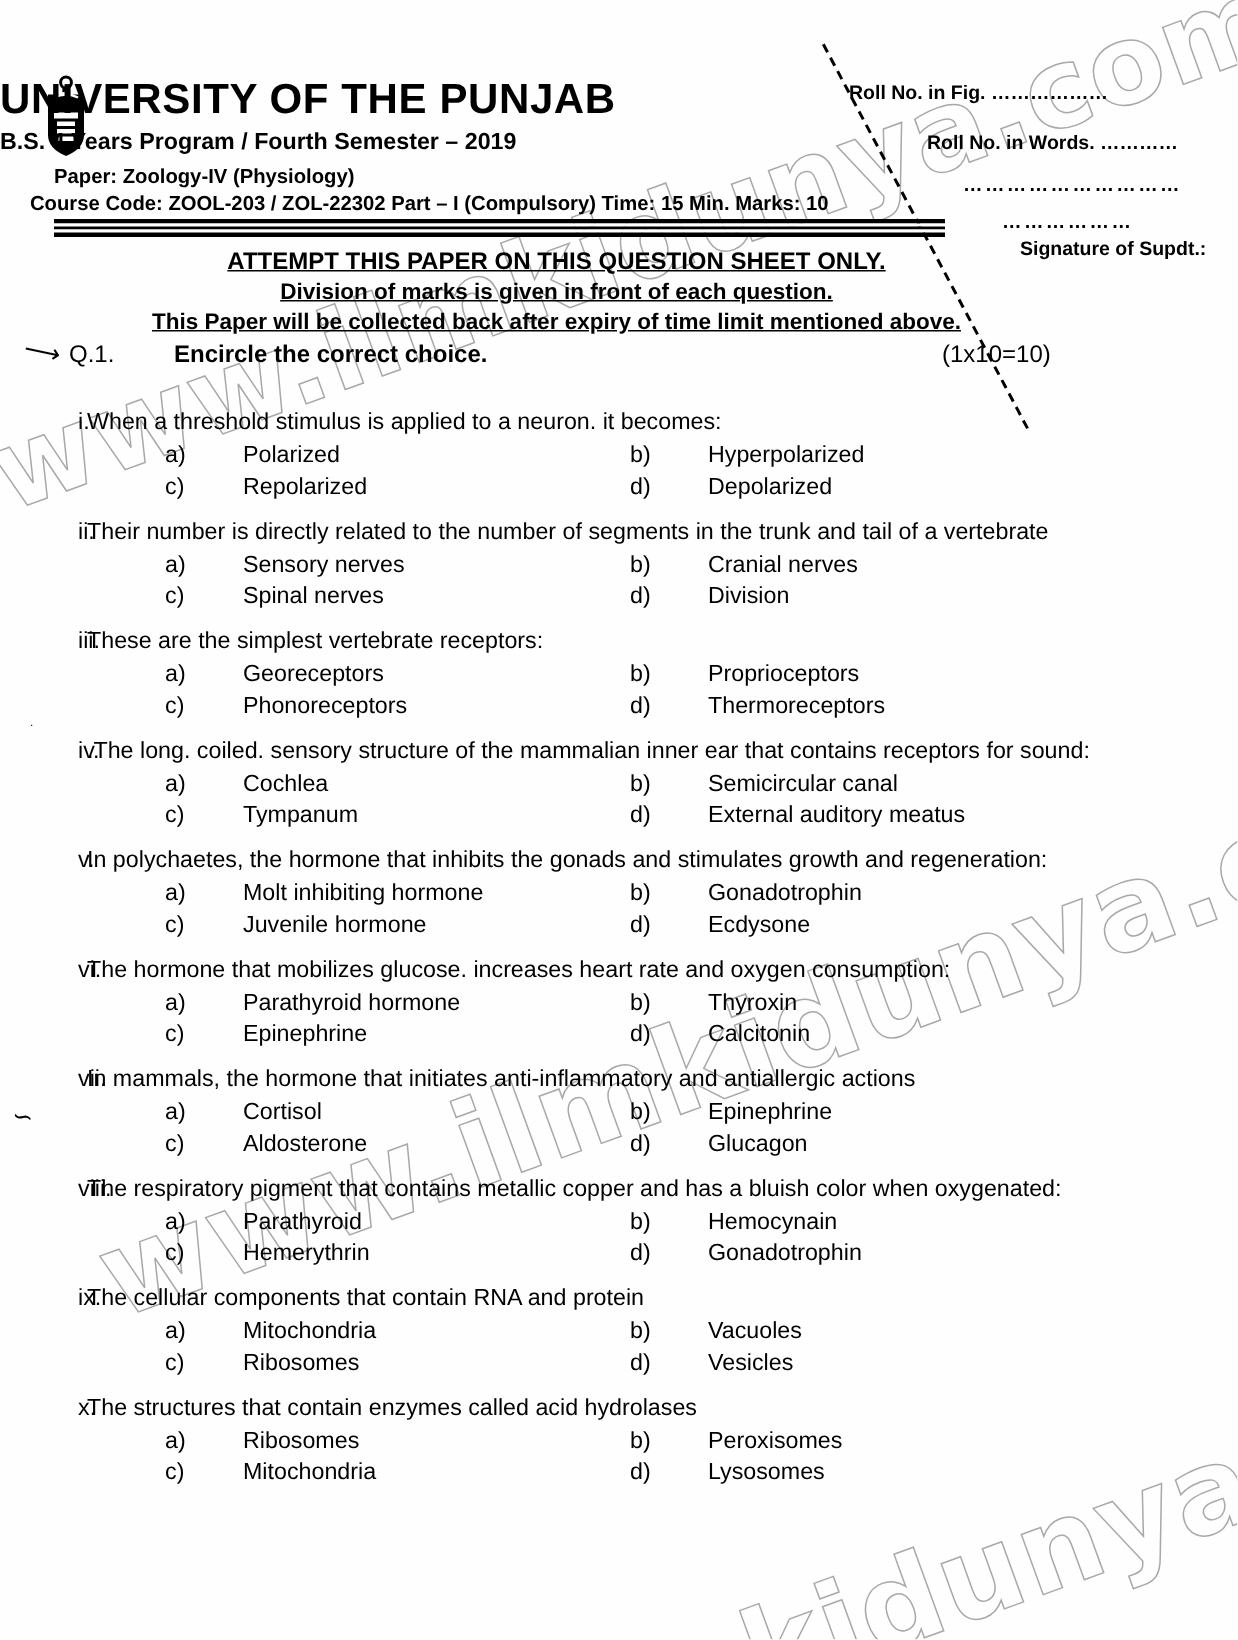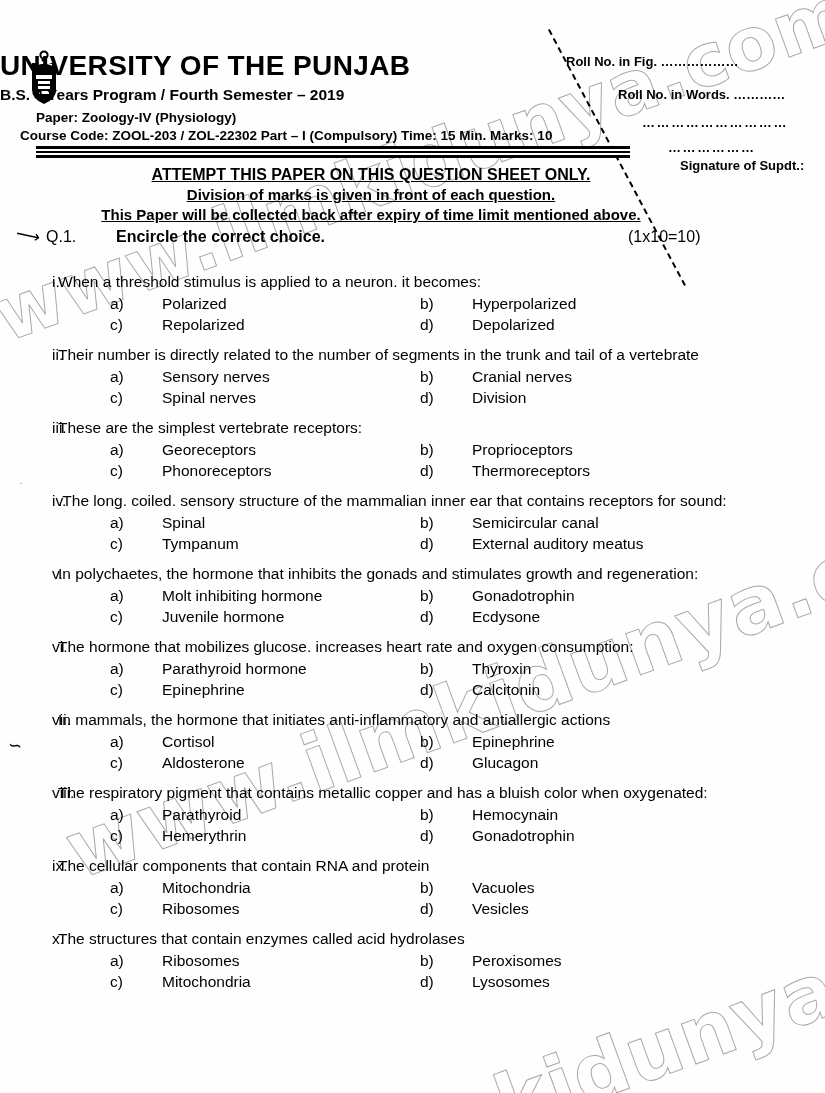--- a/index.html
+++ b/index.html
@@ -378,21 +378,21 @@
       </div>
       <div class="q">
         <div class="q-head">
           <div class="q-num">iv.</div>
           <div class="q-stem">.The long. coiled. sensory structure of the mammalian inner ear that contains receptors for sound:</div>
         </div>
         <div class="opt-row">
           <div class="opt-spacer"></div>
           <div class="opt-cell left">
             <span class="opt-key">a)</span>
-            <span class="opt-val">Spinal</span>
+            <span class="opt-val">Cochlea</span>
           </div>
           <div class="opt-cell right">
             <span class="opt-key">b)</span>
             <span class="opt-val">Semicircular canal</span>
           </div>
         </div>
         <div class="opt-row">
           <div class="opt-spacer"></div>
           <div class="opt-cell left">
             <span class="opt-key">c)</span>

